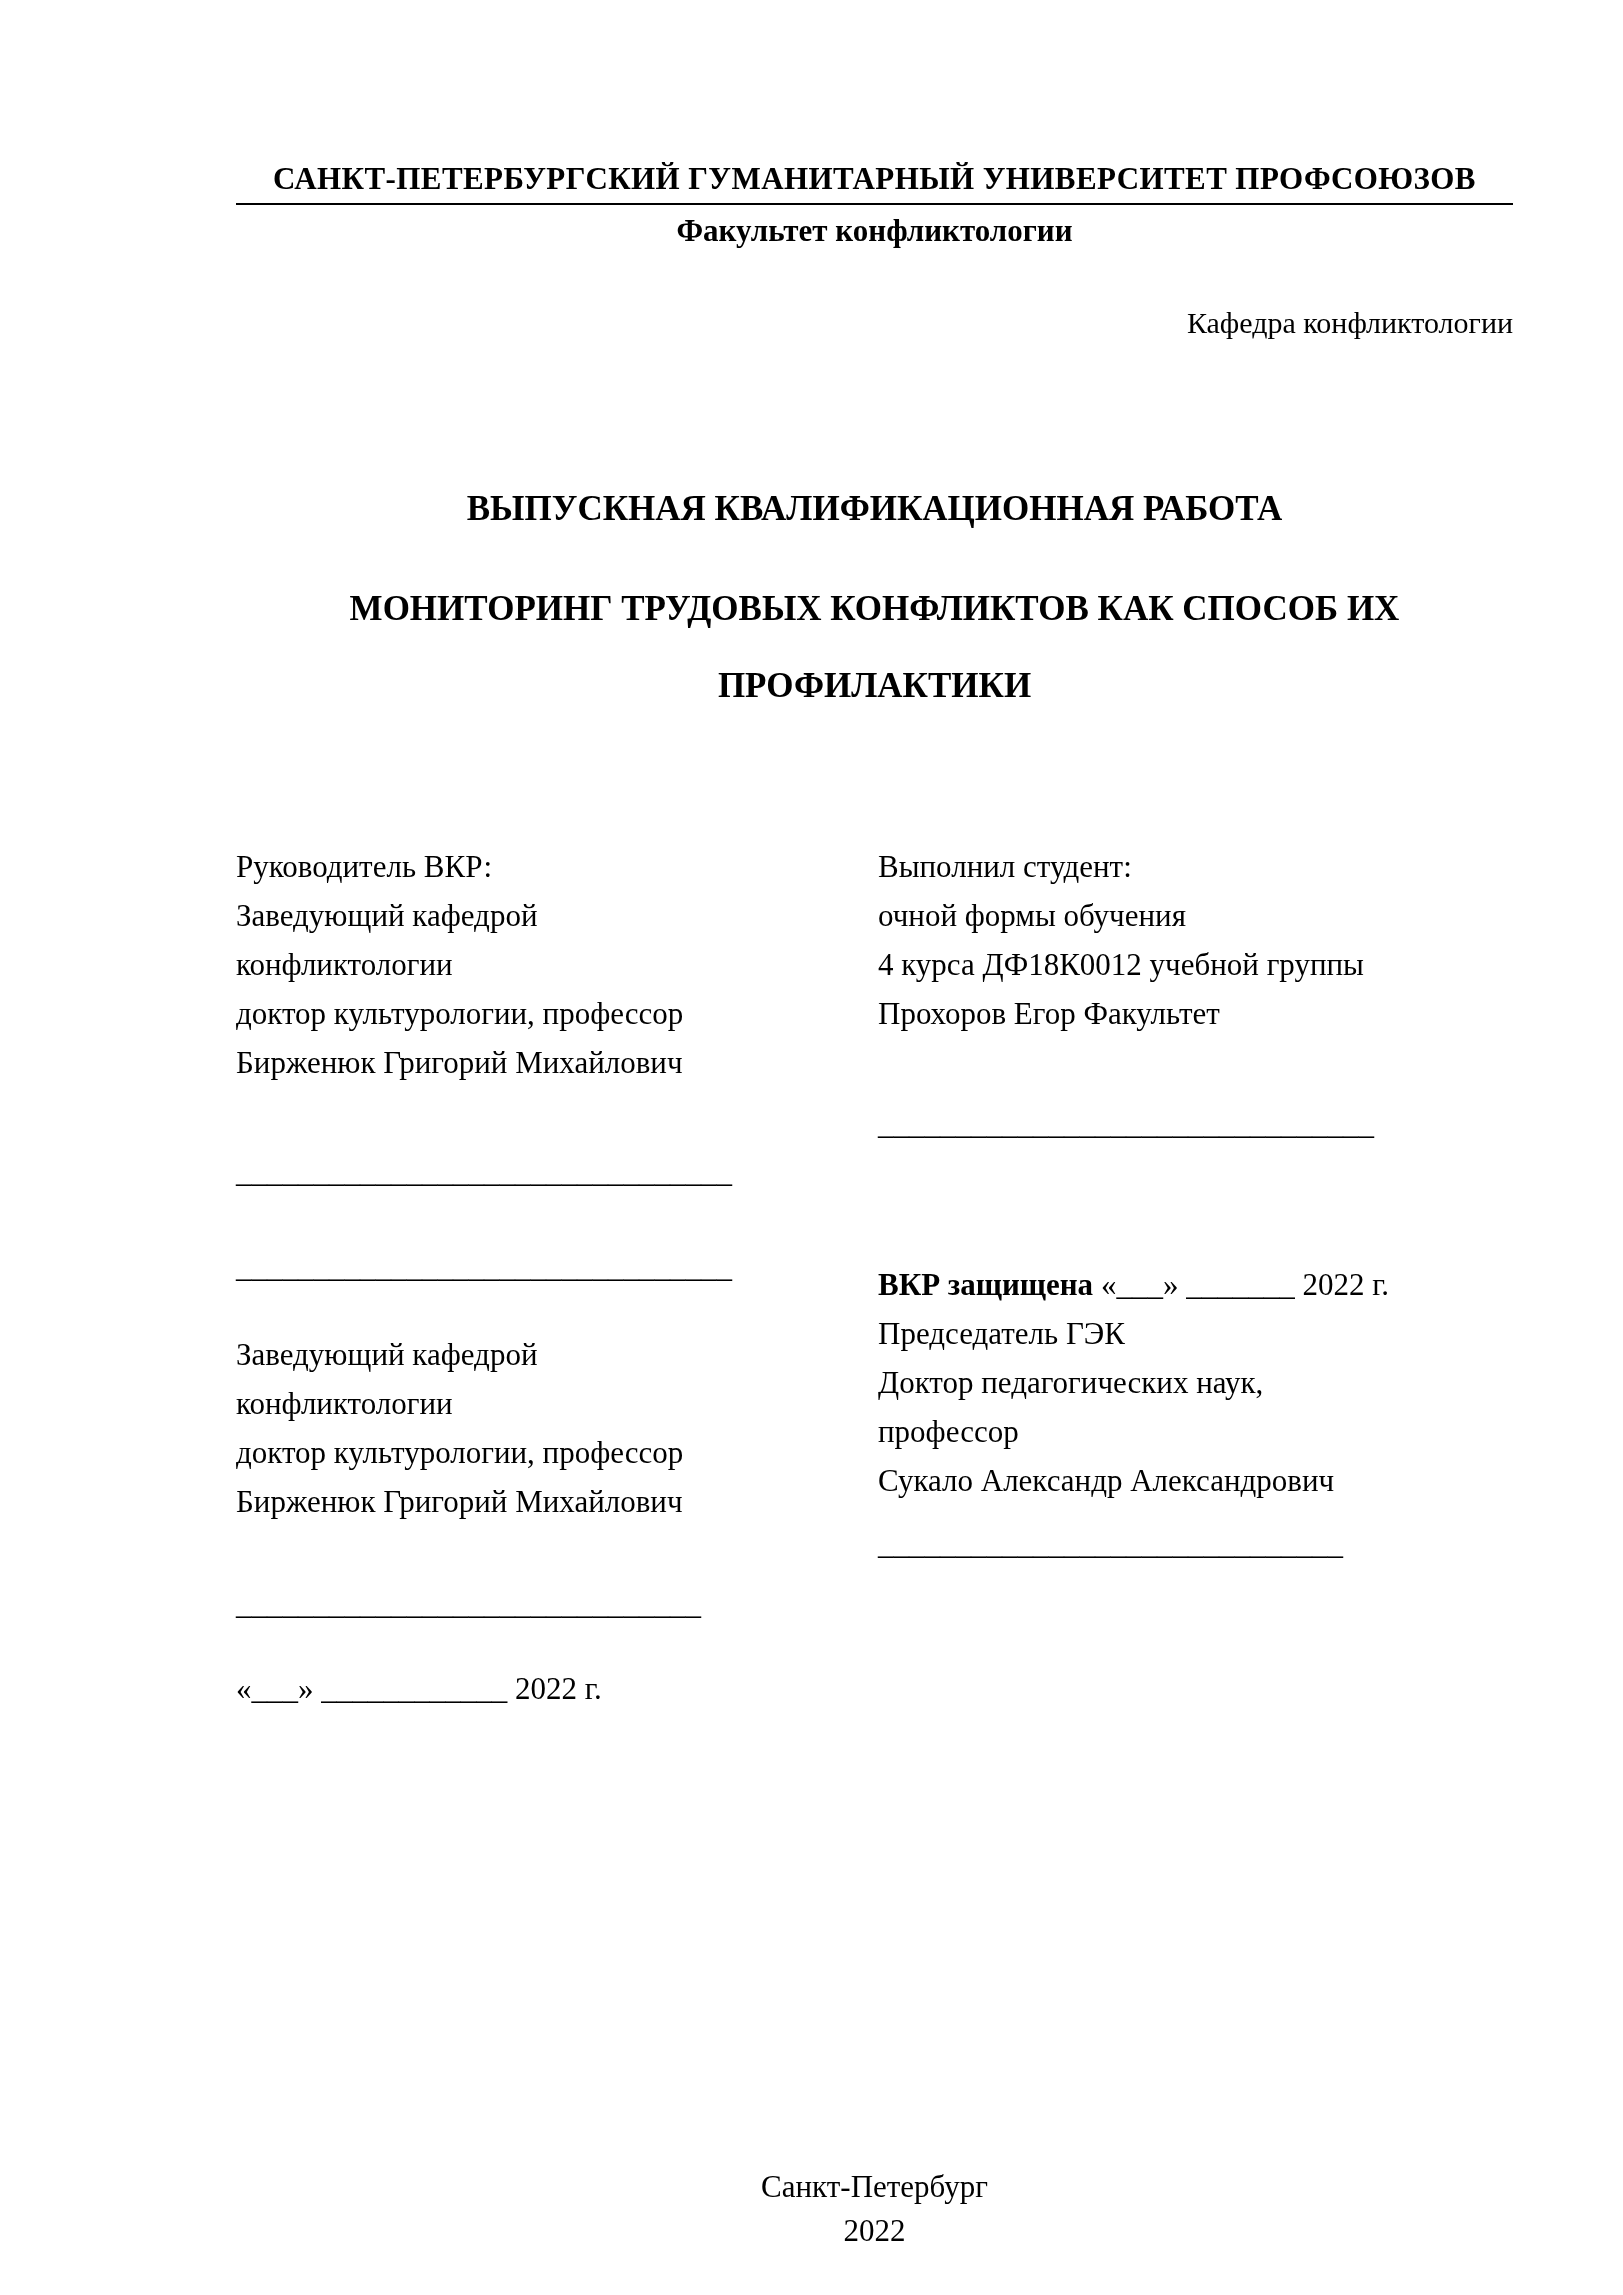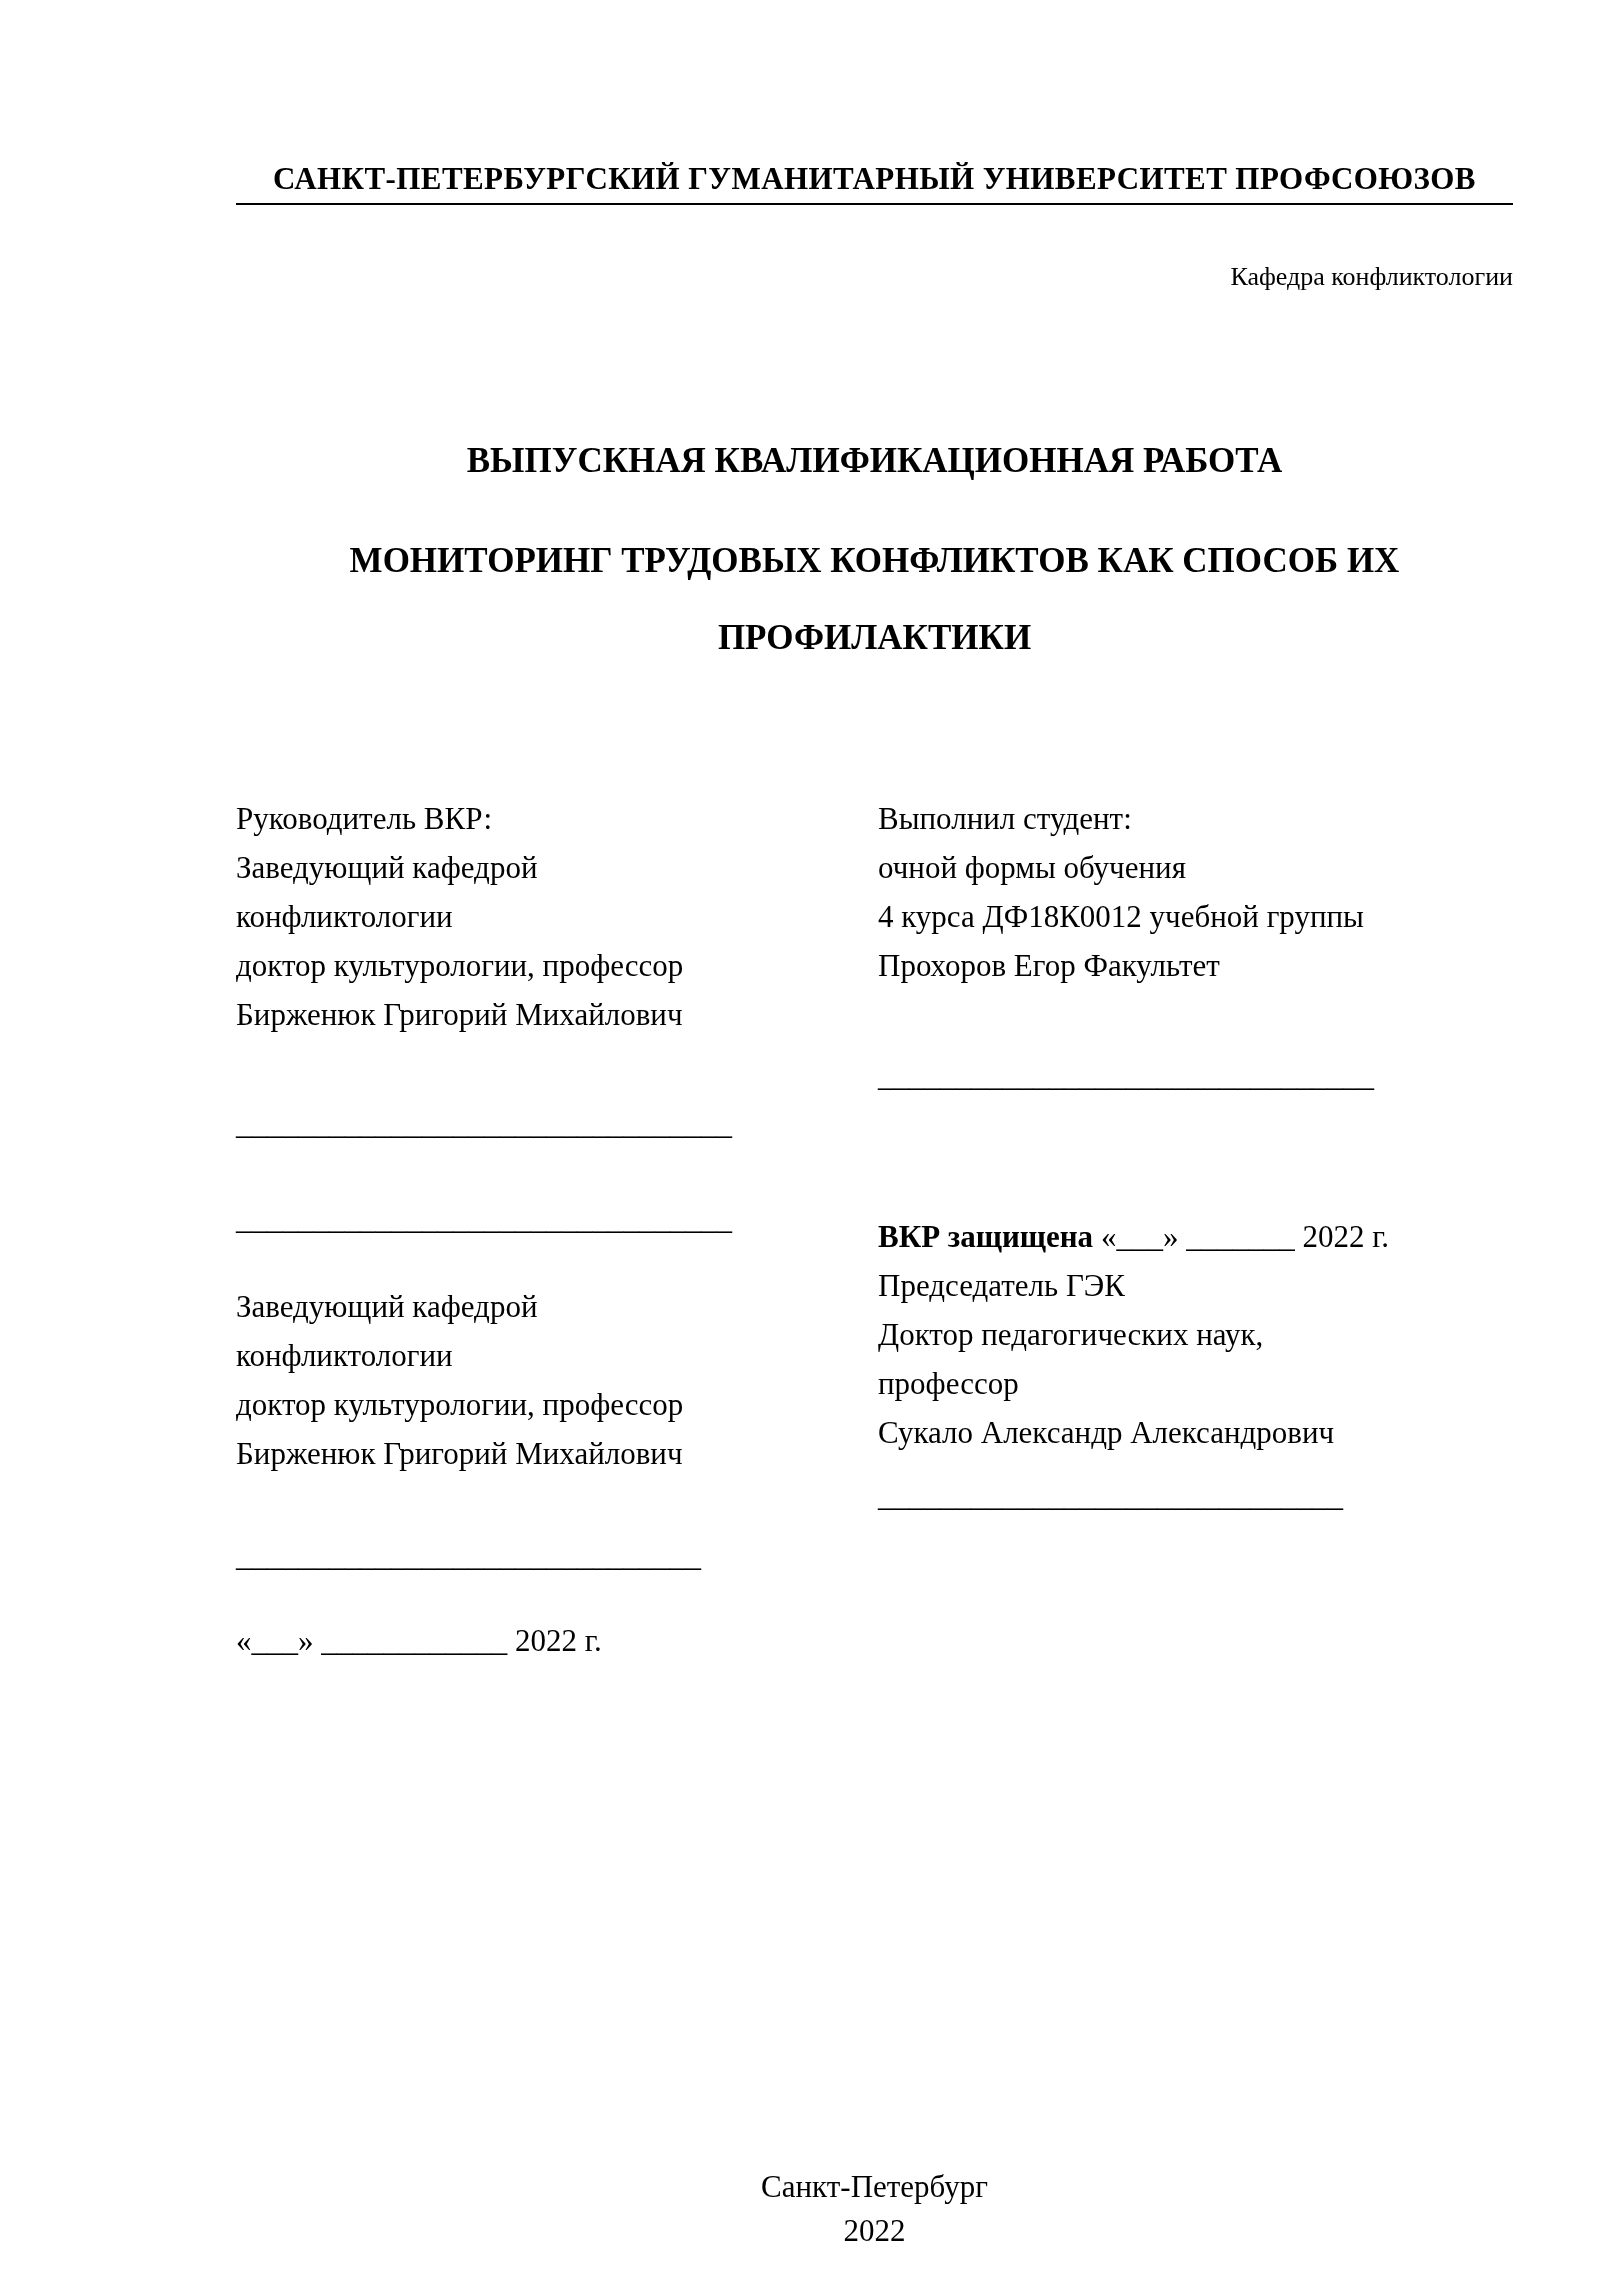--- a/index.html
+++ b/index.html
@@ -31,21 +31,21 @@
   }
   .faculty {
     text-align: center;
     font-weight: bold;
     font-size: 31px;
     margin-top: 7.9px;
   }
   .department {
     text-align: right;
     margin-top: 57px;
-    font-size: 26px;
+    font-size: 30px;
   }
   
   .work-type {
     text-align: center;
     font-weight: bold;
     font-size: 35px;
     margin-top: 149px;
   }
   .thesis-title {
     text-align: center;
@@ -96,20 +96,21 @@
     font-size: 31px;
     line-height: 44px;
   }
 </style>
 </head>
 <body>
 
 <div class="page">
 
   <div class="university">САНКТ-ПЕТЕРБУРГСКИЙ ГУМАНИТАРНЫЙ УНИВЕРСИТЕТ ПРОФСОЮЗОВ</div>
+  <div class="faculty">Факультет конфликтологии</div>
   <div class="department">Кафедра конфликтологии</div>
 
   <div class="work-type">ВЫПУСКНАЯ КВАЛИФИКАЦИОННАЯ РАБОТА</div>
   <div class="thesis-title">
     <div>МОНИТОРИНГ ТРУДОВЫХ КОНФЛИКТОВ КАК СПОСОБ ИХ</div>
     <div>ПРОФИЛАКТИКИ</div>
   </div>
 
   <div class="columns">
 

